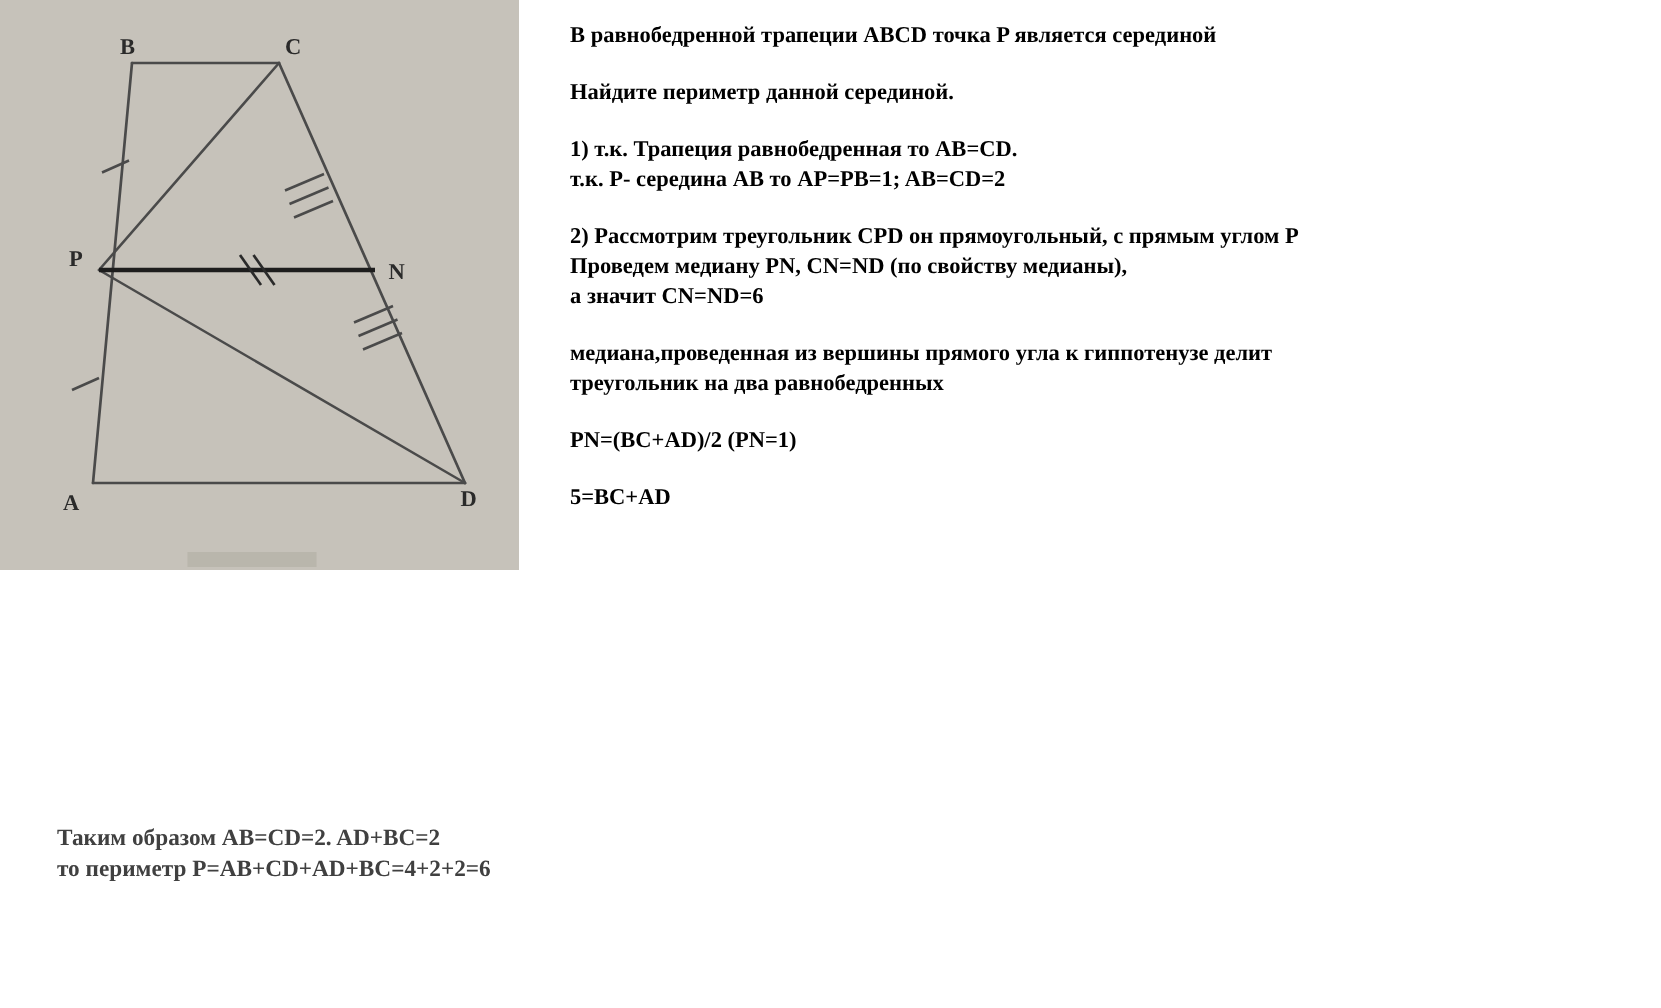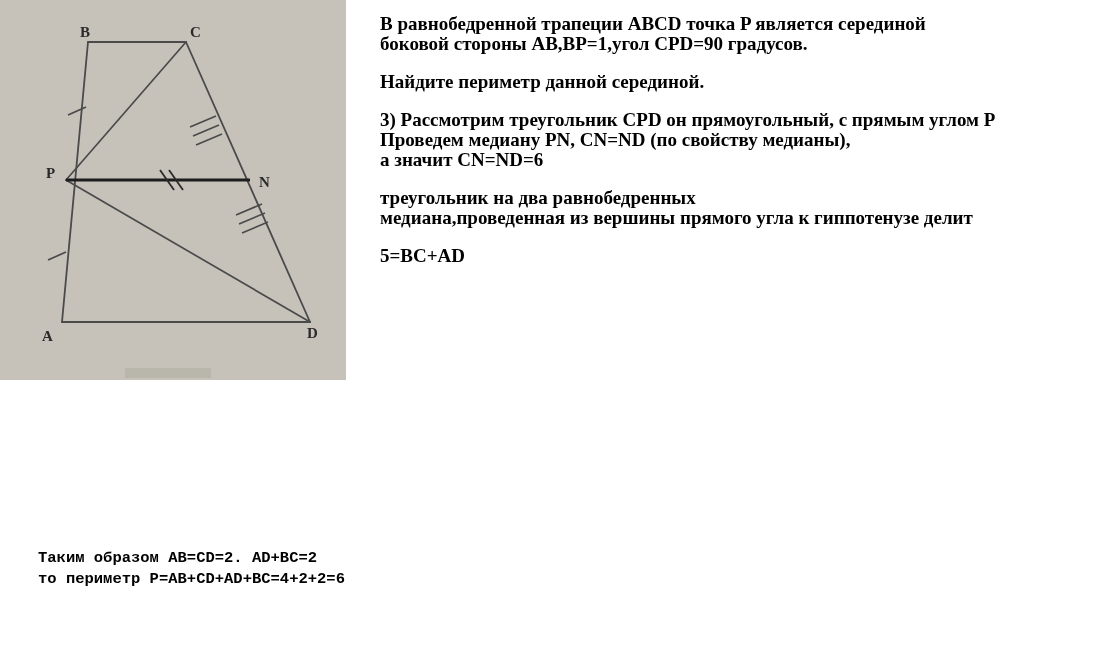--- a/index.html
+++ b/index.html
@@ -43,38 +43,38 @@
   }
   
   #solution-text {
     position: absolute;
     left: 380px;
     top: 14px;
     width: 700px;
     color: #000000;
     font-family: "Liberation Serif", serif;
     font-weight: bold;
-    font-size: 19px;
+    font-size: 15px;
     line-height: 20px;
   }
   .para {
     margin-bottom: 18px;
   }
   .line {
     display: block;
     white-space: pre-wrap;
   }
   
   #conclusion {
     position: absolute;
     left: 38px;
     top: 548px;
     width: 700px;
-    color: #000000;
-    font-family: Liberation Mono, monospace;
+    color: #404040;
+    font-family: Liberation Serif, serif;
     font-weight: bold;
     font-size: 15.5px;
     line-height: 21px;
   }
 </style>
 </head>
 <body>
 
 <div id="page">
 
@@ -128,42 +128,48 @@
     <span class="fig-label" style="left:46px; top:165px;">P</span>
     <span class="fig-label" style="left:259px; top:174px;">N</span>
     <span class="fig-label" style="left:42px; top:328px;">A</span>
     <span class="fig-label" style="left:307px; top:325px;">D</span>
   </div>
 
   <div id="solution-text">
 
     <div class="para">
       <span class="line">В равнобедренной трапеции ABCD точка P является серединой</span>
-      <span class="line">боковой стороны AB,BP=1,угол CPD=90 градусов.</span>
     </div>
 
     <div class="para">
       <span class="line">Найдите периметр данной серединой.</span>
     </div>
 
+    <div class="para">
+      <span class="line">1) т.к. Трапеция равнобедренная то AB=CD.</span>
+      <span class="line">т.к. P- середина AB то AP=PB=1; AB=CD=2</span>
+    </div>
 
     <div class="para">
-      <span class="line">3) Рассмотрим треугольник CPD он прямоугольный, с прямым углом P</span>
+      <span class="line">2) Рассмотрим треугольник CPD он прямоугольный, с прямым углом P</span>
       <span class="line">Проведем медиану PN, CN=ND (по свойству медианы),</span>
       <span class="line">а значит CN=ND=6</span>
     </div>
 
     <div class="para">
+      <span class="line">медиана,проведенная из вершины прямого угла к гиппотенузе делит</span>
       <span class="line">треугольник на два равнобедренных</span>
-      <span class="line">медиана,проведенная из вершины прямого угла к гиппотенузе делит</span>
     </div>
 
     <div class="para">
     </div>
 
+    <div class="para">
+      <span class="line">PN=(BC+AD)/2 (PN=1)</span>
+    </div>
 
     <div class="para">
       <span class="line">5=BC+AD</span>
     </div>
 
   </div>
 
   <div id="conclusion">
     <span class="line">Таким образом AB=CD=2. AD+BC=2</span>
     <span class="line">то периметр P=AB+CD+AD+BC=4+2+2=6</span>

